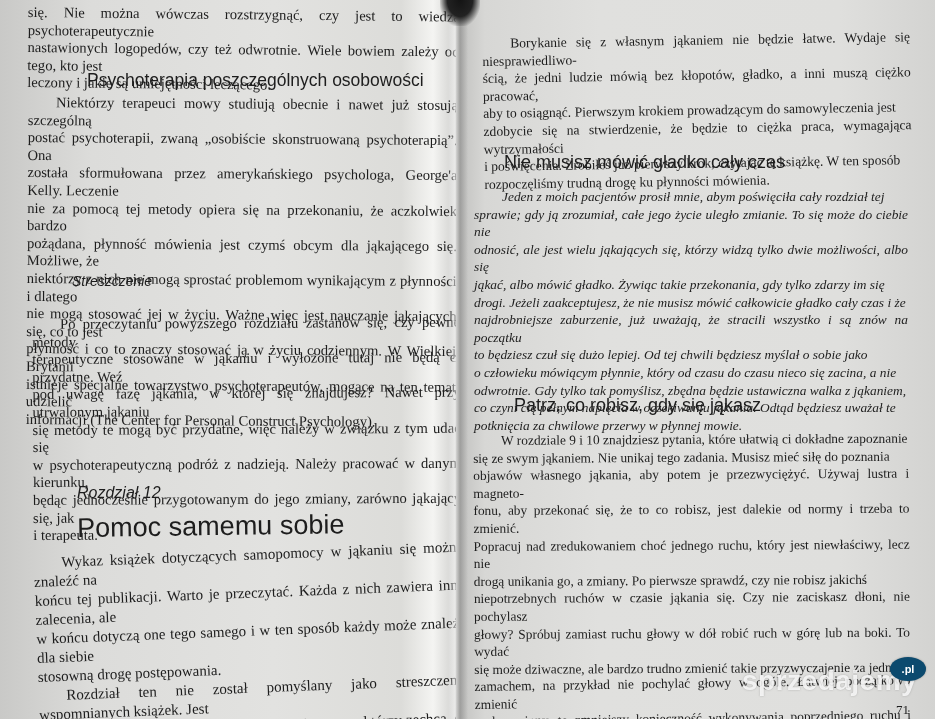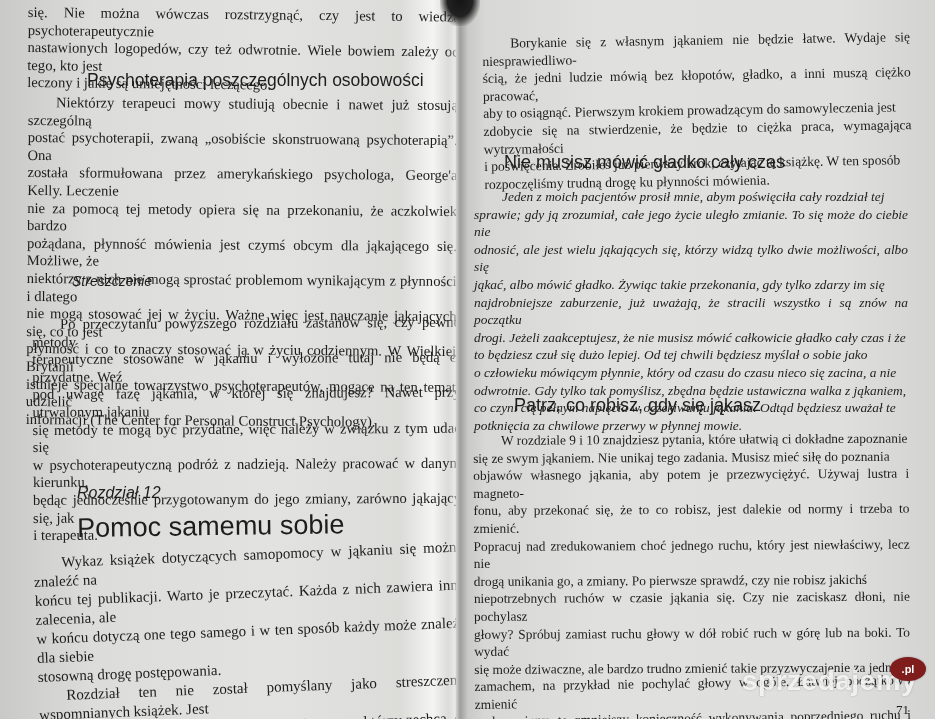--- a/index.html
+++ b/index.html
@@ -61,21 +61,21 @@
     position: absolute; left: 742px; top: 663px; height: 36px;
     display: flex; align-items: center;
   }
   .wm-text {
     font-family: "Liberation Sans", "DejaVu Sans", sans-serif; font-weight: bold;
     font-size: 28px; color: rgba(255,255,255,0.82); letter-spacing: 0.5px;
     text-shadow: 0 0 2px rgba(120,120,120,0.5);
   }
   .wm-badge {
     position: absolute; left: 148px; top: -6px; width: 36px; height: 24px; border-radius: 50%;
-    background: #7f1d1d; color: #fff; font-family: "Liberation Sans", sans-serif;
+    background: #0c4a6e; color: #fff; font-family: "Liberation Sans", sans-serif;
     font-weight: bold; font-size: 11px; display: flex; align-items: center; justify-content: center;
     box-shadow: 0 0 2px rgba(0,0,0,0.3);
   }
 </style>
 </head>
 <body>
 
 <div class="spread">
 
   <div class="page page-left">
@@ -132,22 +132,22 @@
       <div class="line">i poświęcenia. Zrobiłeś już pierwszy krok, czytając tę książkę. W ten sposób</div>
       <div class="line">rozpoczęliśmy trudną drogę ku płynności mówienia.</div>
     </div>
 
     <h2 class="rp-h-nie sans">Nie musisz mówić gładko cały czas</h2>
     <div class="rp-nie-text body-text">
       <div class="line indent">Jeden z moich pacjentów prosił mnie, abym poświęciła cały rozdział tej</div>
       <div class="line">sprawie; gdy ją zrozumiał, całe jego życie uległo zmianie. To się może do ciebie nie</div>
       <div class="line">odnosić, ale jest wielu jąkających się, którzy widzą tylko dwie możliwości, albo się</div>
       <div class="line">jąkać, albo mówić gładko. Żywiąc takie przekonania, gdy tylko zdarzy im się</div>
+      <div class="line">drogi. Jeżeli zaakceptujesz, że nie musisz mówić całkowicie gładko cały czas i że</div>
       <div class="line">najdrobniejsze zaburzenie, już uważają, że stracili wszystko i są znów na początku</div>
-      <div class="line">drogi. Jeżeli zaakceptujesz, że nie musisz mówić całkowicie gładko cały czas i że</div>
       <div class="line">to będziesz czuł się dużo lepiej. Od tej chwili będziesz myślał o sobie jako</div>
       <div class="line">o człowieku mówiącym płynnie, który od czasu do czasu nieco się zacina, a nie</div>
       <div class="line">odwrotnie. Gdy tylko tak pomyślisz, zbędna będzie ustawiczna walka z jąkaniem,</div>
       <div class="line">co czyni cię pełnym napięcia w oczekiwaniu jąkania. Odtąd będziesz uważał te</div>
       <div class="line">potknięcia za chwilowe przerwy w płynnej mowie.</div>
     </div>
 
     <h2 class="rp-h-patrz sans">Patrz, co robisz, gdy się jąkasz</h2>
     <div class="rp-patrz-text body-text">
       <div class="line indent">W rozdziale 9 i 10 znajdziesz pytania, które ułatwią ci dokładne zapoznanie</div>

